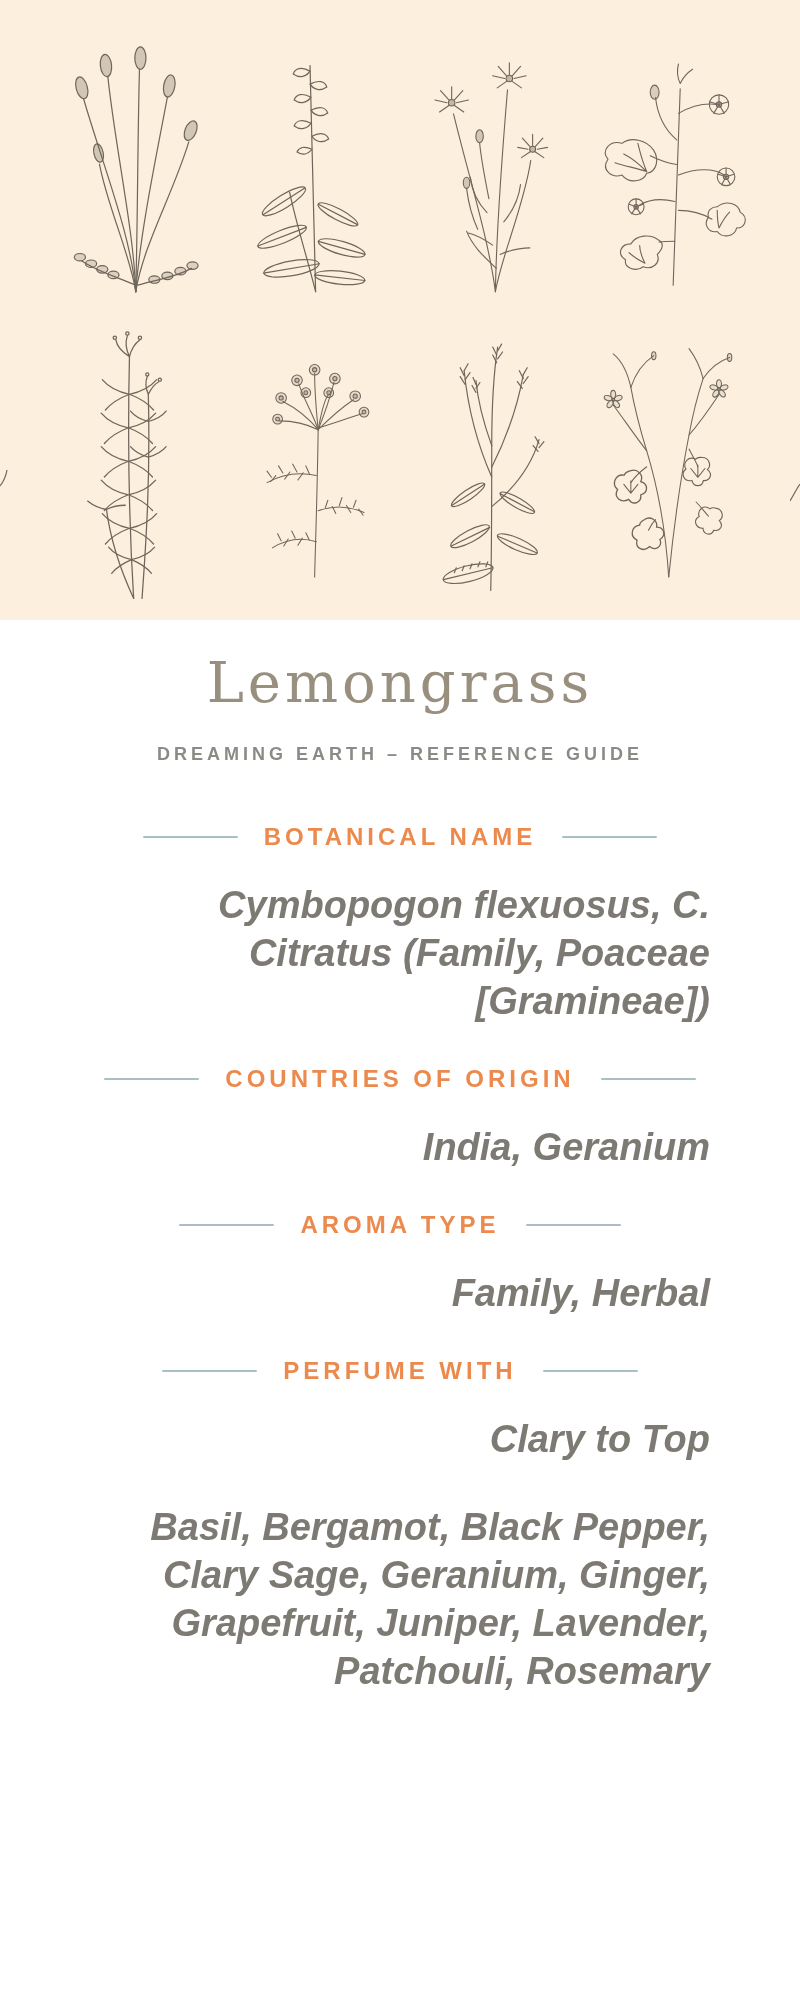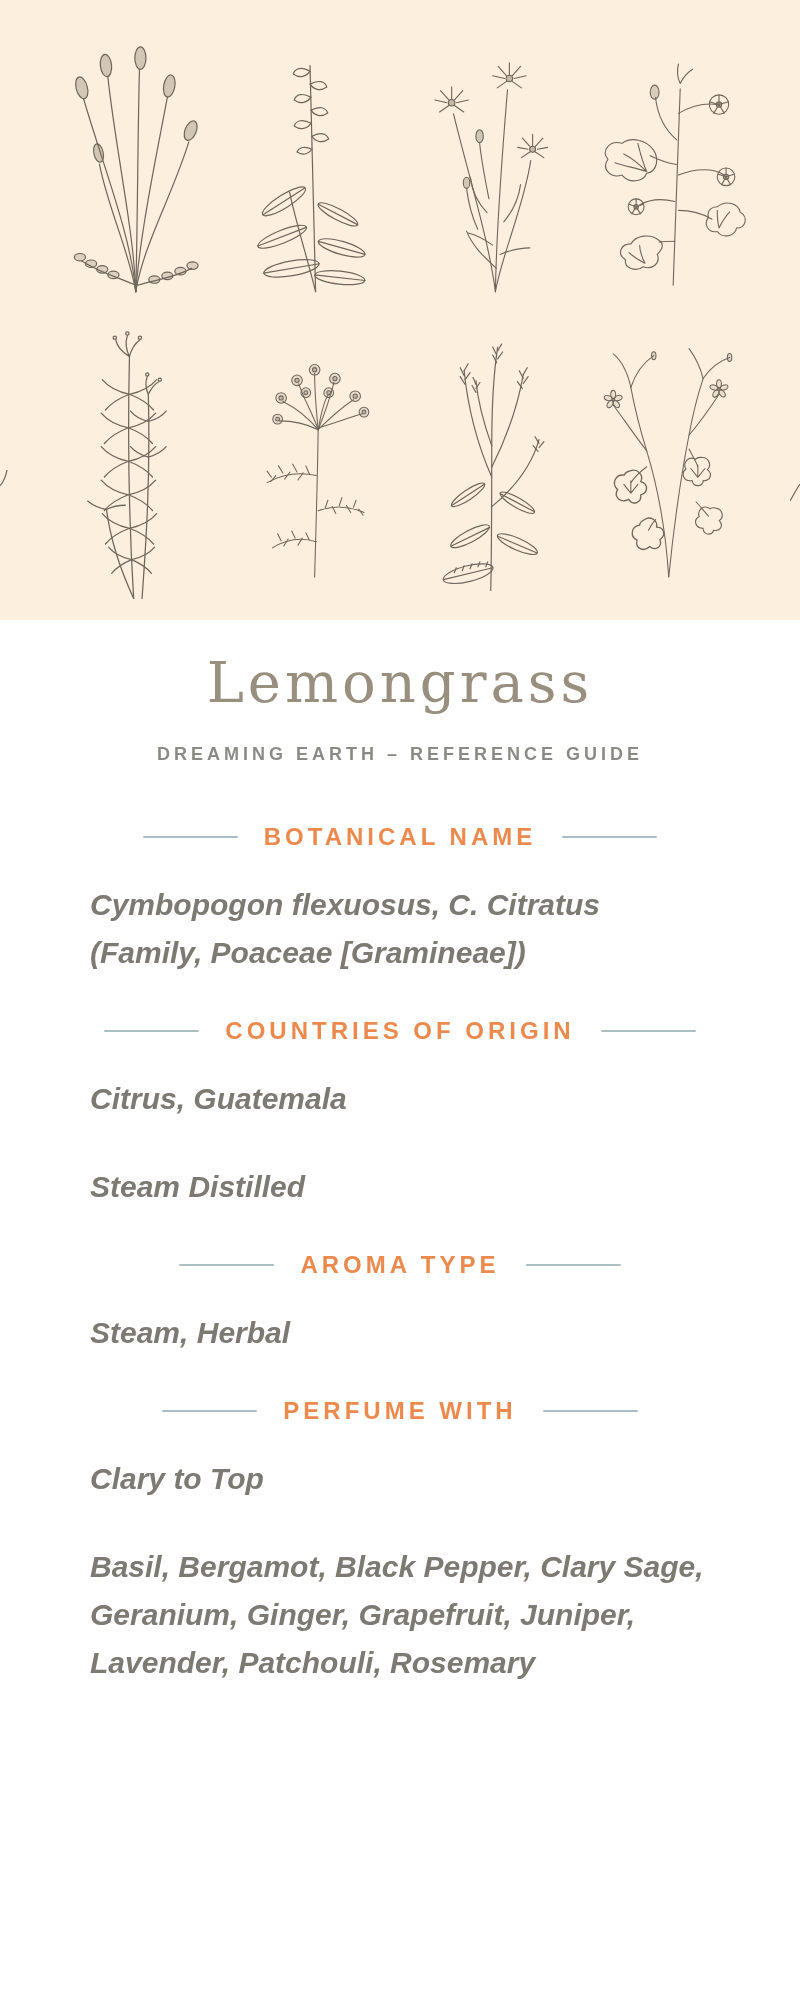--- a/index.html
+++ b/index.html
@@ -39,22 +39,22 @@
   .section:first-child{margin-top:56px;}
   .heading-row{
     display:flex;align-items:center;justify-content:center;gap:26px;
   }
   .heading-row h2{
     margin:0;font-size:24px;line-height:28px;font-weight:700;letter-spacing:4px;
     color:#ec8a4e;white-space:nowrap;
   }
   .dash{width:95px;height:2px;background:#aabfc4;flex:0 0 auto;border-radius:1px;}
   .value{
-    margin:30px auto 0 auto;max-width:620px;text-align:left;
-    font-style:italic;font-weight:700;font-size:30px;line-height:48px;
+    margin:30px auto 0 auto;max-width:620px;text-align:right;
+    font-style:italic;font-weight:700;font-size:38px;line-height:48px;
     color:#7d7973;
   }
 </style>
 </head>
 <body>
 
 <div class="page">
 
   <div class="banner">
 
@@ -345,35 +345,34 @@
     </div>
     <p class="value">Cymbopogon flexuosus, C. Citratus (Family, Poaceae [Gramineae])</p>
   </section>
 
   <section class="section">
     <div class="heading-row">
       <span class="dash"></span>
       <h2>COUNTRIES OF ORIGIN</h2>
       <span class="dash"></span>
     </div>
-    <p class="value">Citrus, Guatemala</p>
-  </section>
-
-
-  <section class="section">
-    <p class="value">Steam Distilled</p>
+    <p class="value">India, Geranium</p>
+  </section>
+
+
+  <section class="section">
   </section>
 
   <section class="section">
     <div class="heading-row">
       <span class="dash"></span>
       <h2>AROMA TYPE</h2>
       <span class="dash"></span>
     </div>
-    <p class="value">Steam, Herbal</p>
+    <p class="value">Family, Herbal</p>
   </section>
 
   <section class="section">
     <div class="heading-row">
       <span class="dash"></span>
       <h2>PERFUME WITH</h2>
       <span class="dash"></span>
     </div>
     <p class="value">Clary to Top</p>
   </section>

